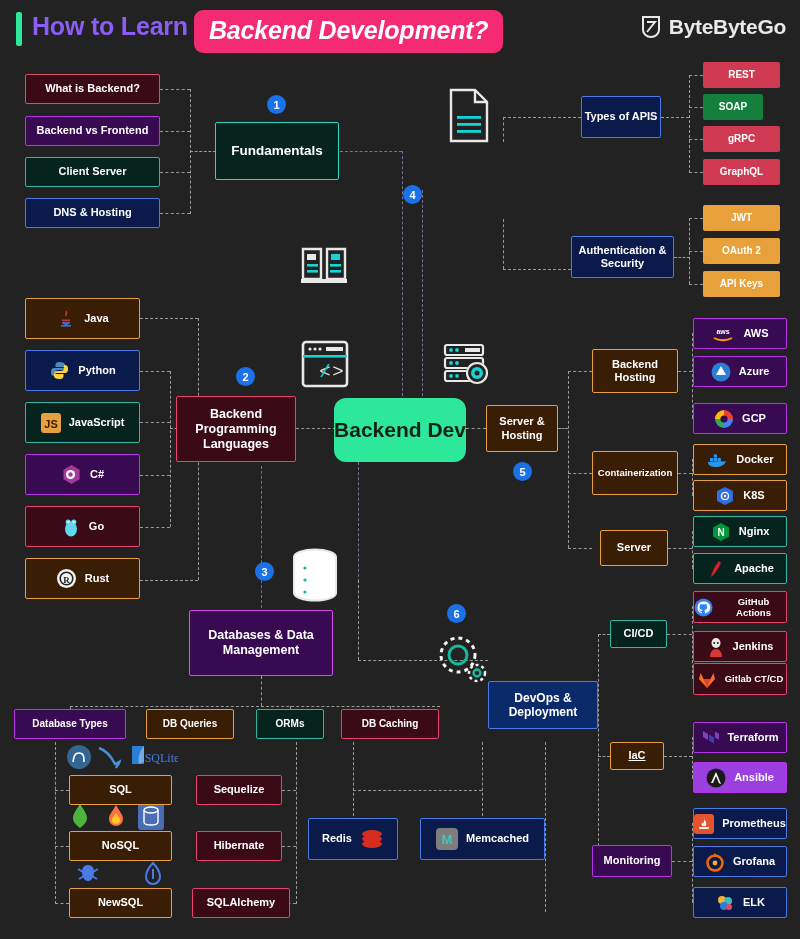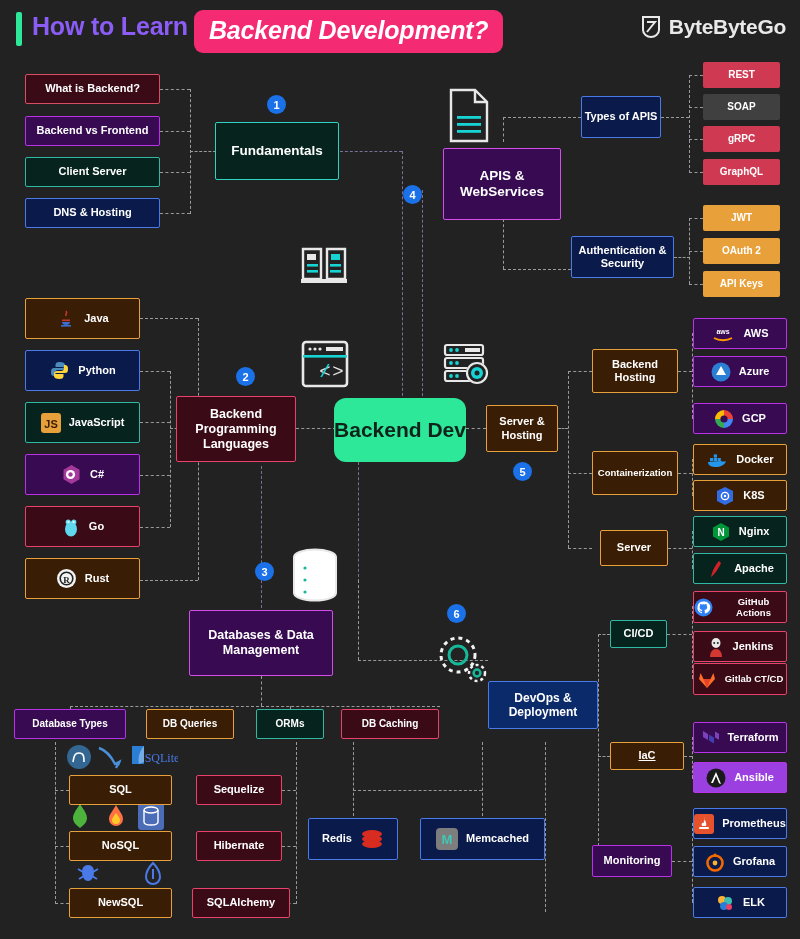--- a/index.html
+++ b/index.html
@@ -326,36 +326,33 @@
           <text x="10.5" y="14.5" font-size="9" font-weight="bold" fill="#222" text-anchor="middle" font-family="Liberation Serif,serif">R</text>
         </svg>
       </span>
   <span class="lbl">Rust</span>
     </div>
 
 <div class="center-node">
   <span class="lbl">Backend Dev</span>
 </div>
 
-<div class="node big" style="left:443px;top:148px;width:118px;height:72px;background:#370a52;border-color:#d14fe8;">
-  <span class="lbl">APIS &amp; WebServices</span>
-</div>
 <div class="badge" style="left:403px;top:185px;">4</div>
 
 <div class="node mid" style="left:571px;top:236px;width:103px;height:42px;background:#0a1a4a;border-color:#4a7ae8;">
   <span class="lbl">Authentication &amp; Security</span>
     </div>
 <div class="node mid" style="left:581px;top:96px;width:80px;height:42px;background:#0a1a4a;border-color:#4a7ae8;">
   <span class="lbl">Types of APIS</span>
     </div>
 
 <div class="node sm" style="left:703px;top:62px;width:77px;height:26px;background:#cf3a52;border:none;">
   <span class="lbl">REST</span>
     </div>
-<div class="node sm" style="left:703px;top:94px;width:77px;height:26px;background:#404040;border:none;">
+<div class="node sm" style="left:703px;top:94px;width:60px;height:26px;background:#15803d;border:none;">
   <span class="lbl">SOAP</span>
     </div>
 <div class="node sm" style="left:703px;top:126px;width:77px;height:26px;background:#cf3a52;border:none;">
   <span class="lbl">gRPC</span>
     </div>
 <div class="node sm" style="left:703px;top:159px;width:77px;height:26px;background:#cf3a52;border:none;">
   <span class="lbl">GraphQL</span>
     </div>
 
 <div class="node sm" style="left:703px;top:205px;width:77px;height:26px;background:#e8a13a;border:none;">
@@ -458,21 +455,21 @@
     </div>
 
 <div class="node mid" style="left:488px;top:681px;width:110px;height:48px;background:#0a2a6a;border-color:#4a7ae8;font-size:12px;">
   <span class="lbl">DevOps &amp; Deployment</span>
 </div>
 <div class="badge" style="left:447px;top:604px;">6</div>
 
 <div class="node mid" style="left:610px;top:620px;width:57px;height:28px;background:#06231d;border-color:#2fb9a5;">
   <span class="lbl">CI/CD</span>
     </div>
-<div class="node mid" style="left:610px;top:742px;width:74px;height:28px;background:#3a1d05;border-color:#e8a13a;text-decoration:underline;">
+<div class="node mid" style="left:610px;top:742px;width:54px;height:28px;background:#3a1d05;border-color:#e8a13a;text-decoration:underline;">
   <span class="lbl">IaC</span>
     </div>
 <div class="node mid" style="left:592px;top:845px;width:80px;height:32px;background:#370a52;border-color:#b832e8;">
   <span class="lbl">Monitoring</span>
     </div>
 
 <div class="node xs ic" style="left:693px;top:591px;width:94px;height:32px;background:#3a0a16;border-color:#e8416b;">
   <span class="ico">
         <svg width="19" height="19" viewBox="0 0 19 19">
           <circle cx="9.5" cy="9.5" r="9" fill="#2f81f7"></circle>

